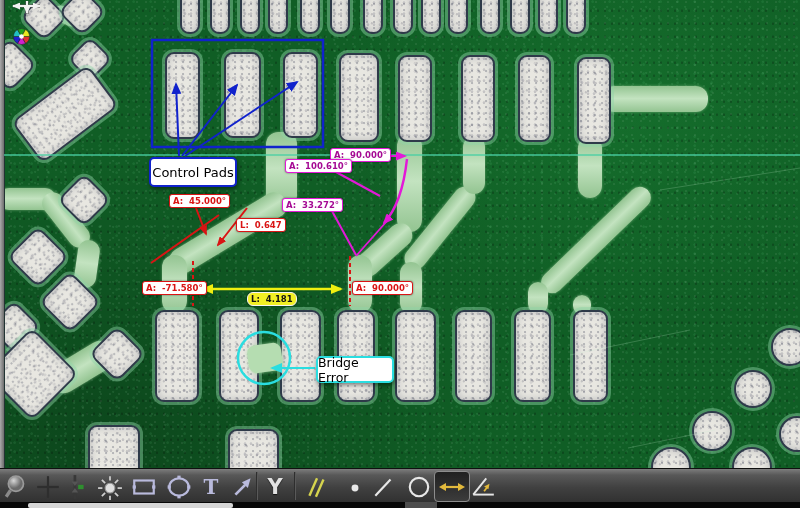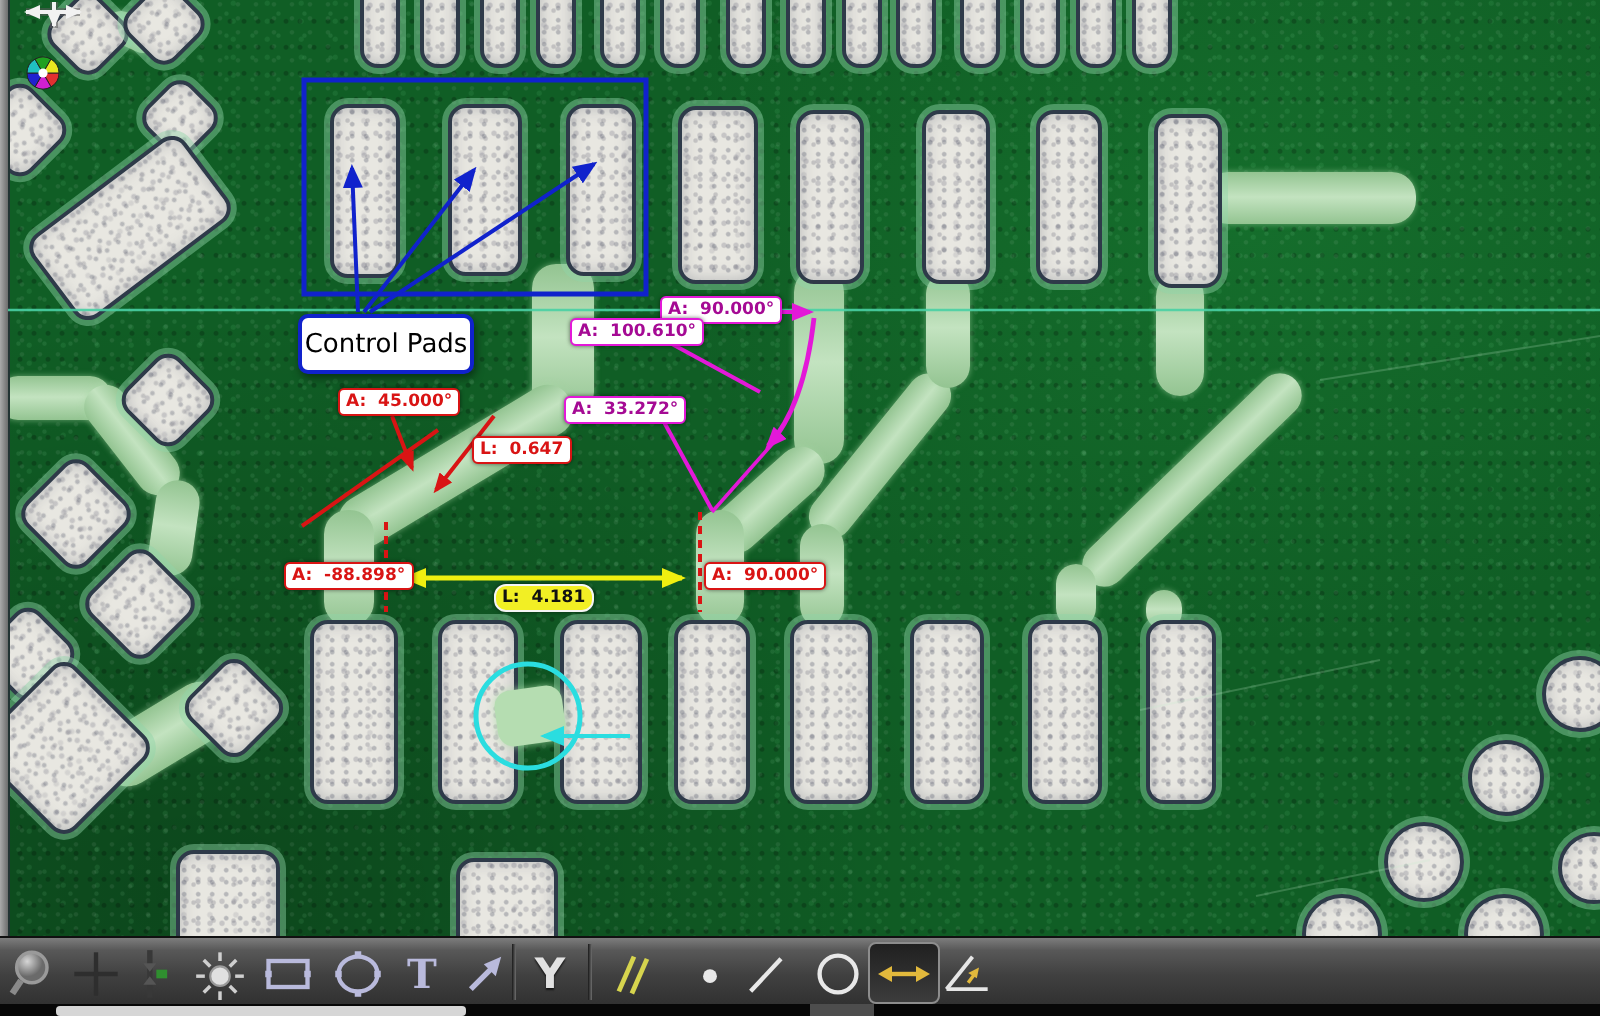--- a/index.html
+++ b/index.html
@@ -212,25 +212,26 @@
       <circle cx="264" cy="358" r="26" stroke-width="2.5"></circle>
       <line x1="315" y1="368" x2="272" y2="368" stroke-width="2" marker-end="url(#cyanA)"></line>
     </g>
   </svg>
 
   <div class="mlabel red" style="left:169px;top:194px;">A:  45.000°</div>
   <div class="mlabel red" style="left:236px;top:194px;margin-top:24px;">L:  0.647</div>
   <div class="mlabel mag" style="left:330px;top:148px;">A:  90.000°</div>
   <div class="mlabel mag" style="left:285px;top:159px;">A:  100.610°</div>
   <div class="mlabel mag" style="left:282px;top:198px;">A:  33.272°</div>
-  <div class="mlabel red" style="left:142px;top:281px;">A:  -88.898°</div>
+  <div class="mlabel red" style="left:142px;top:281px;">A:  -71.580°</div>
   <div class="mlabel red" style="left:352px;top:281px;">A:  90.000°</div>
   <div class="mlabel yel" style="left:247px;top:292px;">L:  4.181</div>
 
   <div class="callout" style="left:149px;top:157px;width:84px;height:26px;border-color:#1022cc;font-size:13px;">Control Pads</div>
+  <div class="callout" style="left:316px;top:356px;width:74px;height:23px;border-color:#2adde0;font-size:12.5px;">Bridge Error</div>
 
   <div class="ledge"></div>
 
   <svg id="cursorIcon" width="44" height="20" viewBox="0 0 44 20">
     <g stroke="#5a5a5a" stroke-width="4" opacity="0.55" fill="none">
       <line x1="9" y1="6" x2="36" y2="6"></line>
         <line x1="23" y1="1" x2="23" y2="14"></line>
     </g>
     <g stroke="#f2f2f2" stroke-width="2" fill="none">
       <line x1="9" y1="6" x2="36" y2="6" marker-start="url(#whiteA)" marker-end="url(#whiteA)"></line>

